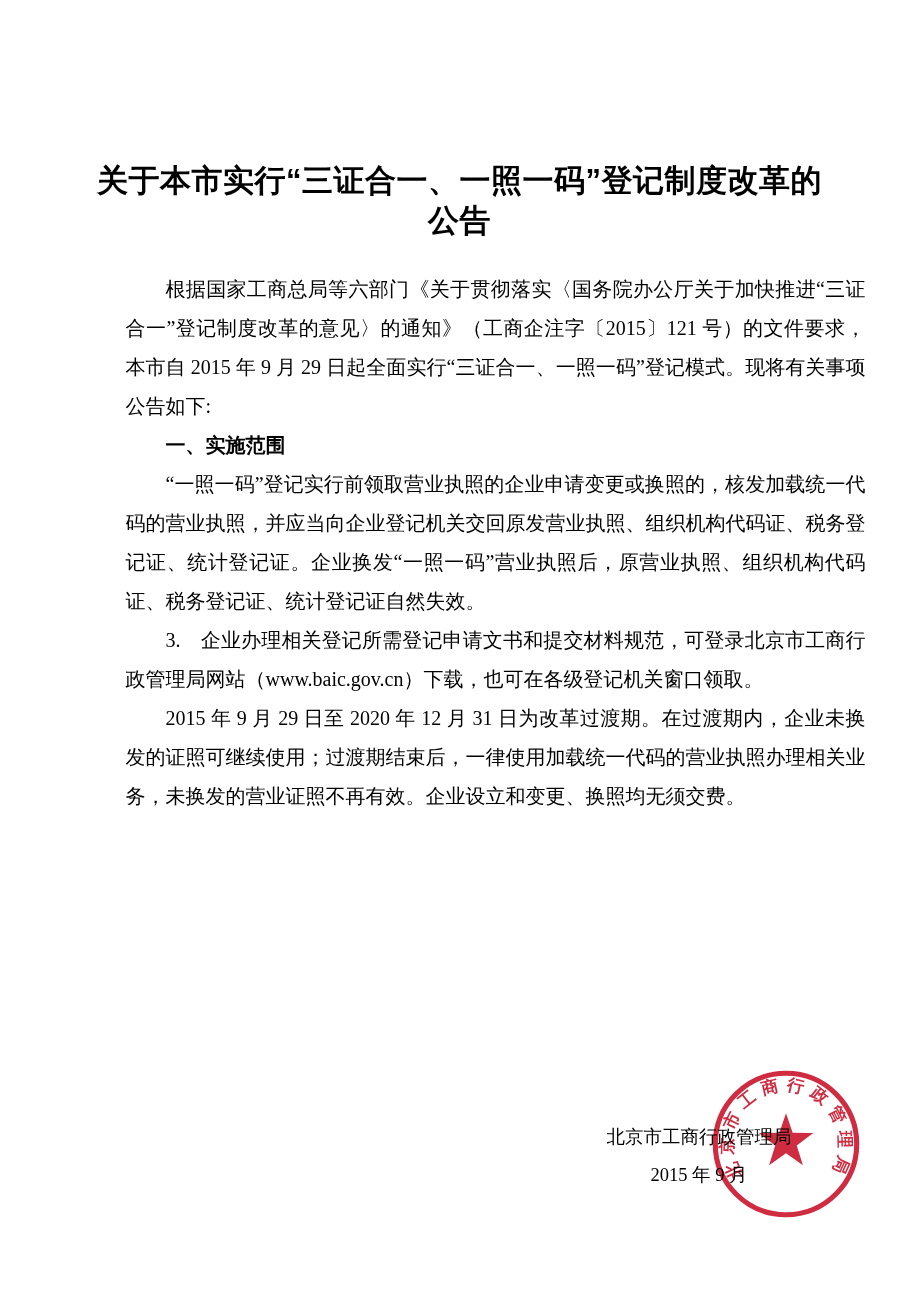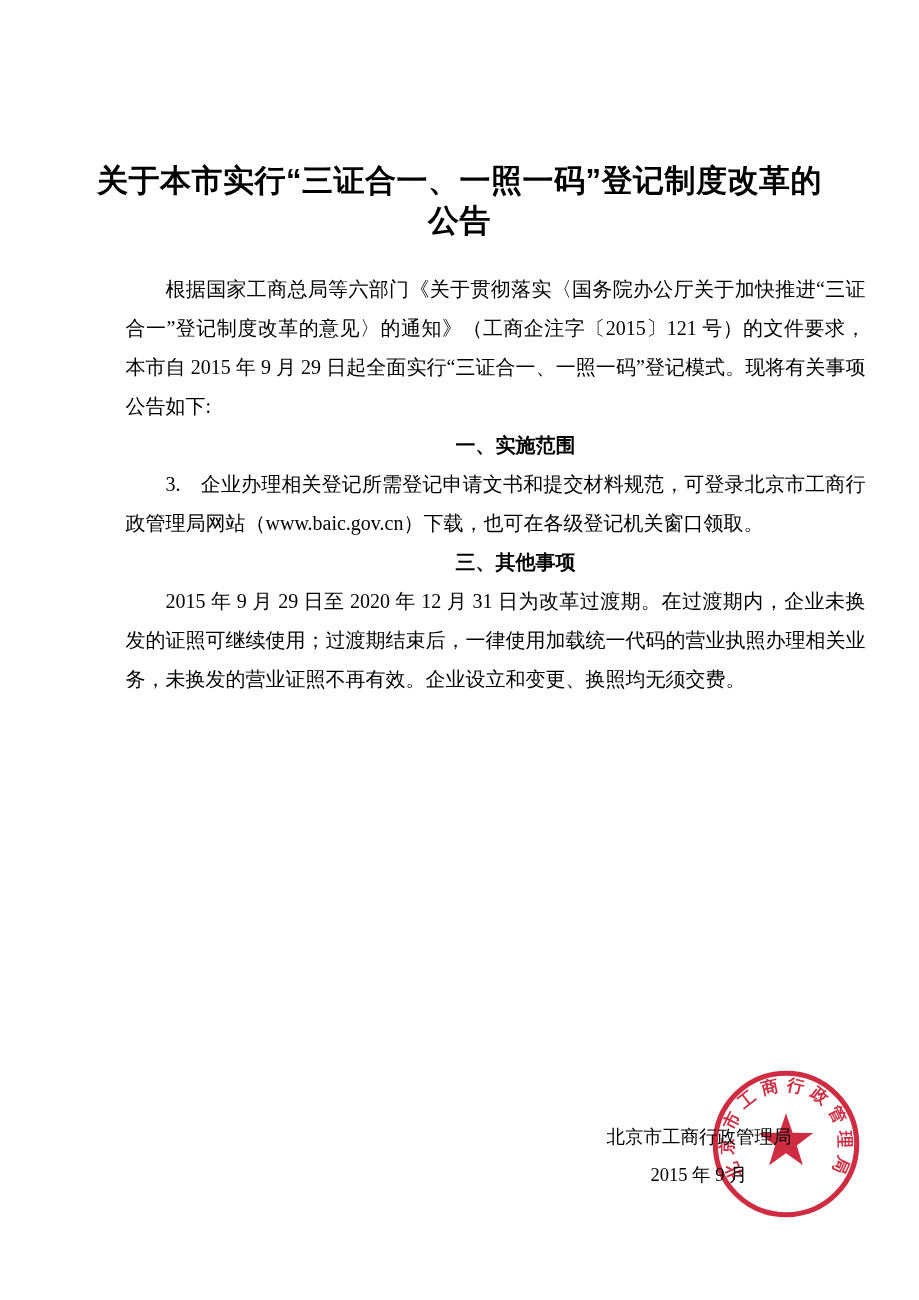--- a/index.html
+++ b/index.html
@@ -35,21 +35,21 @@
     font-size: 20px;
     line-height: 39px;
     text-align: justify;
     text-justify: inter-ideograph;
     margin-top: 28px;
   }
   .block { margin: 0; text-indent: 2em; }
   .block.heading {
     font-family: "Liberation Sans", sans-serif;
     font-weight: 700;
-    text-align: center;
+    text-align: left;
   }
   .signature-block {
     position: absolute;
     top: 1118px;
     right: 92px;
     z-index: 3;
     text-align: center;
     font-family: "Liberation Serif", serif;
     font-size: 18.5px;
     line-height: 38px;
@@ -69,22 +69,22 @@
 </head>
 <body>
 
 <div class="page">
 
   <h1 class="doc-title">关于本市实行“三证合一、一照一码”登记制度改革的公告</h1>
 
   <div class="doc-body">
     <p class="block paragraph">根据国家工商总局等六部门《关于贯彻落实〈国务院办公厅关于加快推进“三证合一”登记制度改革的意见〉的通知》（工商企注字〔2015〕121 号）的文件要求，本市自 2015 年 9 月 29 日起全面实行“三证合一、一照一码”登记模式。现将有关事项公告如下:</p>
     <p class="block heading">一、实施范围</p>
+    <p class="block paragraph">“一照一码”登记实行前领取营业执照的企业申请变更或换照的，核发加载统一代码的营业执照，并应当向企业登记机关交回原发营业执照、组织机构代码证、税务登记证、统计登记证。企业换发“一照一码”营业执照后，原营业执照、组织机构代码证、税务登记证、统计登记证自然失效。</p>
     <p class="block paragraph">3.　企业办理相关登记所需登记申请文书和提交材料规范，可登录北京市工商行政管理局网站（www.baic.gov.cn）下载，也可在各级登记机关窗口领取。</p>
-    <p class="block heading">三、其他事项</p>
     <p class="block paragraph">2015 年 9 月 29 日至 2020 年 12 月 31 日为改革过渡期。在过渡期内，企业未换发的证照可继续使用；过渡期结束后，一律使用加载统一代码的营业执照办理相关业务，未换发的营业证照不再有效。企业设立和变更、换照均无须交费。</p>
   </div>
 
   <div class="signature-block">
     <div>北京市工商行政管理局</div>
     <div>2015 年 9 月</div>
   </div>
 
   <div class="seal">
     <svg viewBox="0 0 160 160" xmlns="http://www.w3.org/2000/svg">

